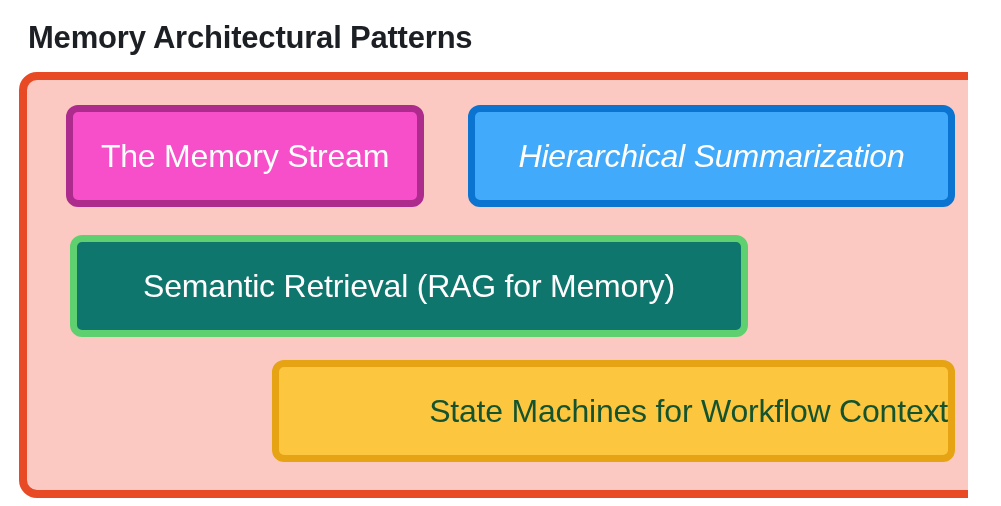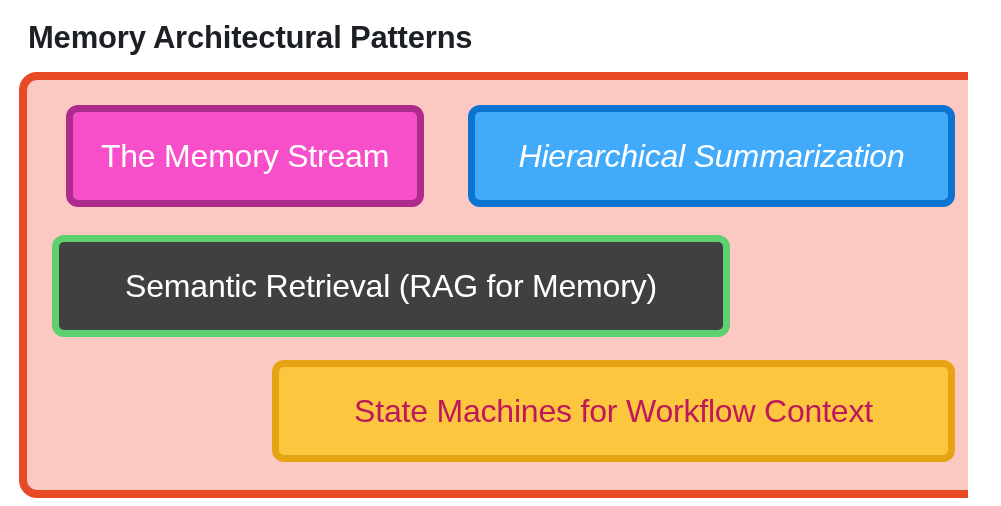--- a/index.html
+++ b/index.html
@@ -67,22 +67,22 @@
   <div class="outer" style="border-color: rgb(233, 74, 38); background: rgb(252, 201, 194);">
 
     <div class="box box-0" style="border-color: rgb(174, 43, 142); background: rgb(247, 79, 201); color: rgb(255, 255, 255);">
       <span class="box-label">The Memory Stream</span>
     </div>
 
     <div class="box box-1" style="border-color: rgb(11, 116, 209); background: rgb(65, 170, 251); color: rgb(255, 255, 255); font-style: italic;">
       <span class="box-label">Hierarchical Summarization</span>
     </div>
 
-    <div class="box box-2" style="border-color: rgb(94, 208, 111); background: #404040; color: rgb(255, 255, 255);">
+    <div class="box box-2" style="border-color: rgb(94, 208, 111); background: #0f766e; color: rgb(255, 255, 255); margin-left: 18px;">
       <span class="box-label">Semantic Retrieval (RAG for Memory)</span>
     </div>
 
-    <div class="box box-3" style="border-color: rgb(230, 164, 20); background: rgb(252, 198, 62); color: #be185d;">
+    <div class="box box-3" style="border-color: rgb(230, 164, 20); background: rgb(252, 198, 62); color: #14532d; justify-content: flex-end;">
       <span class="box-label">State Machines for Workflow Context</span>
     </div>
 
   </div>
 </div>
 
 </body></html>

